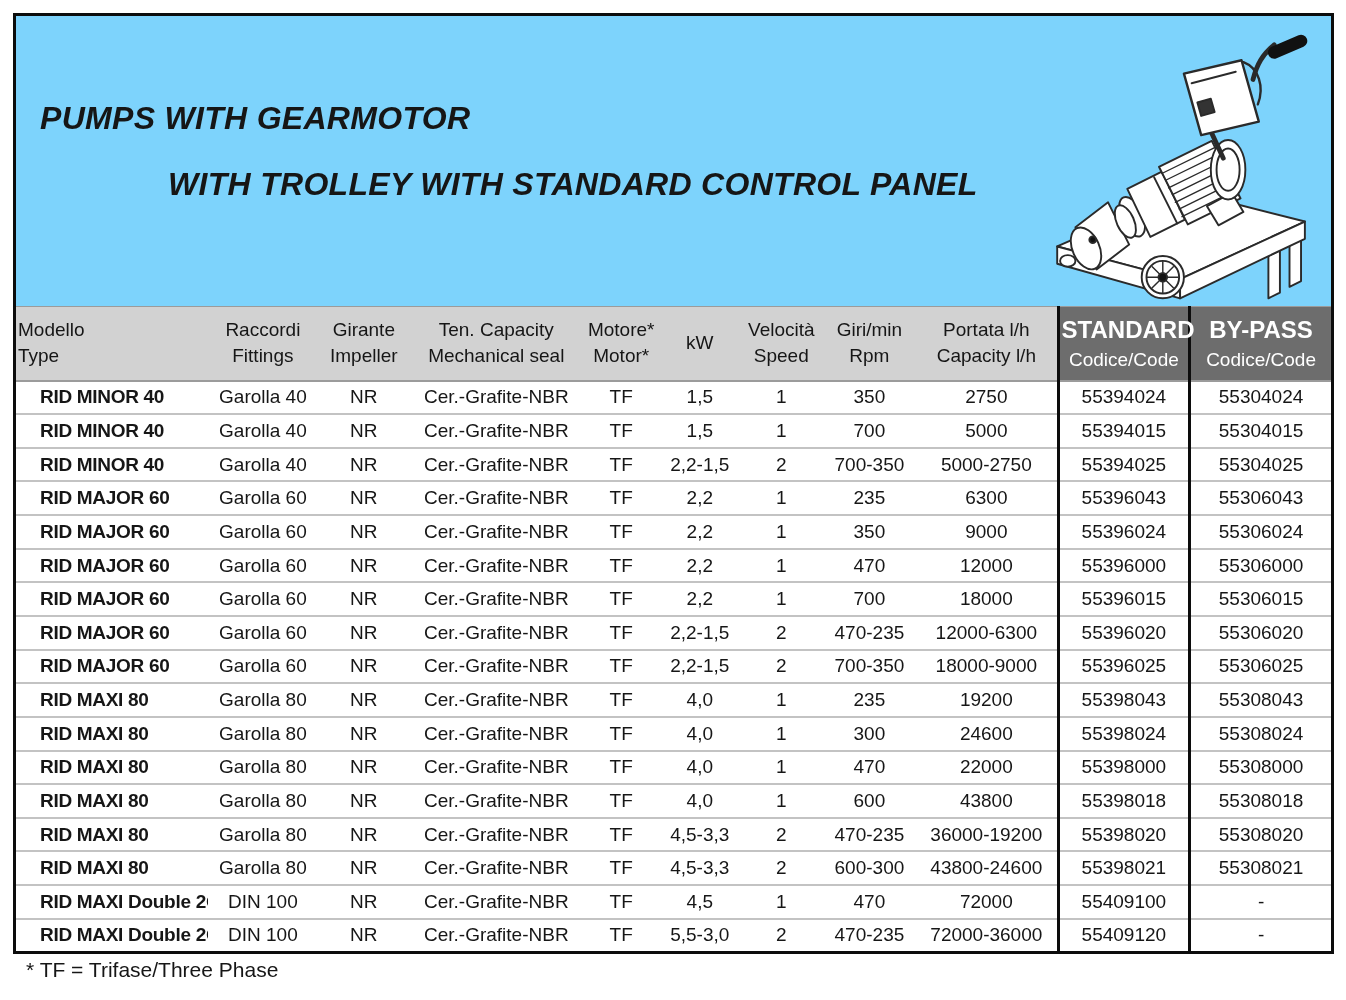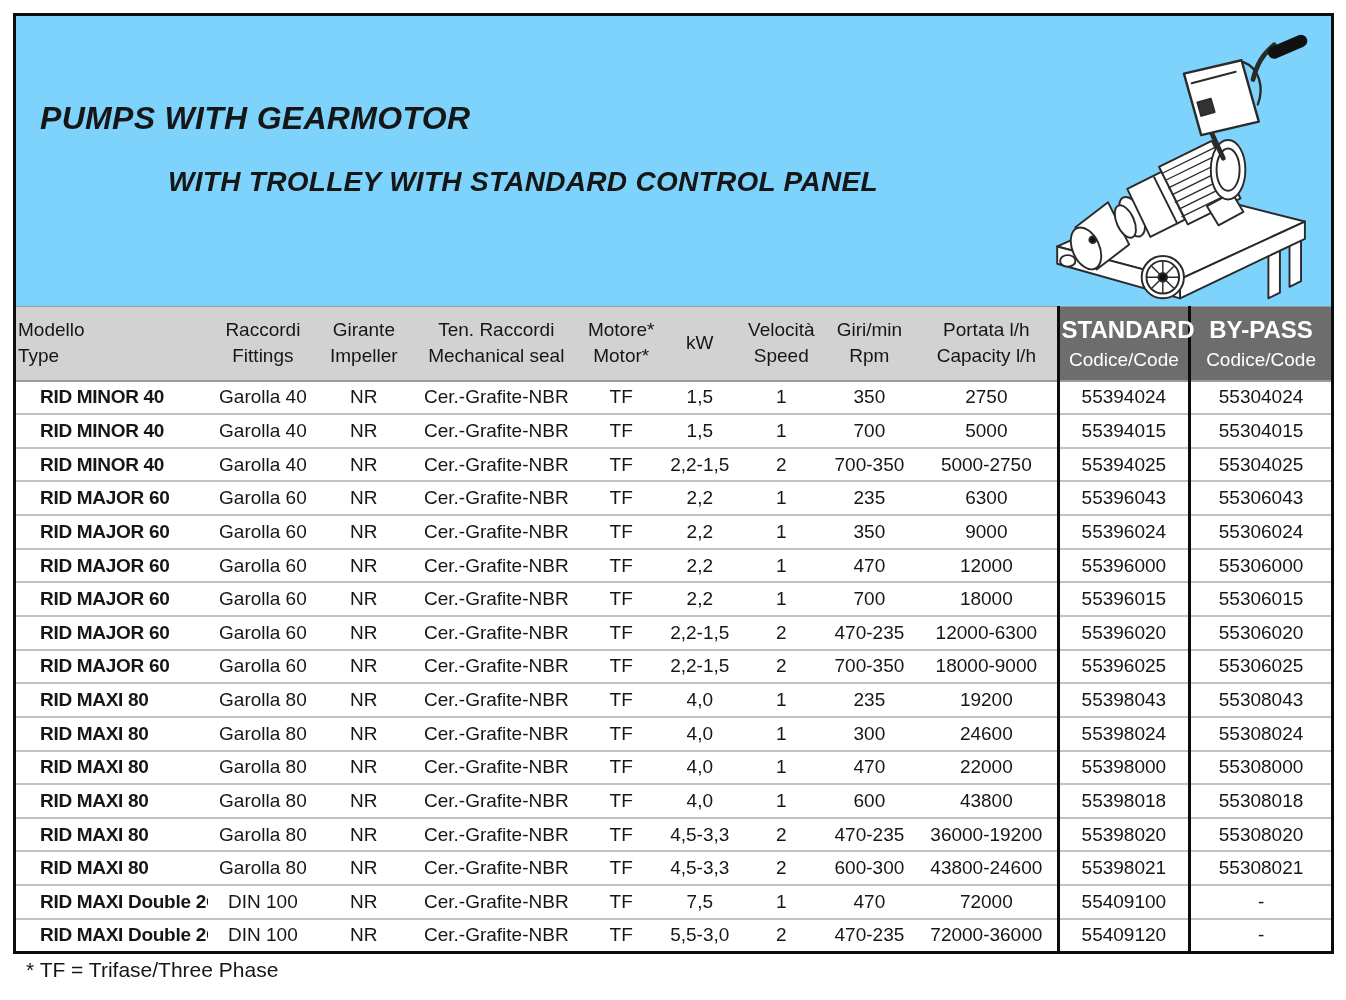--- a/index.html
+++ b/index.html
@@ -24,21 +24,21 @@
     border:3px solid var(--frame);
     background:#7dd3fc;
   }
   .title-line1{
     position:absolute;left:24px;top:84px;
     font-size:32px;font-weight:bold;font-style:italic;
     letter-spacing:0.3px;white-space:nowrap;
   }
   .title-line2{
     position:absolute;left:152px;top:150px;
-    font-size:28px;font-weight:bold;font-style:italic;
+    font-size:32px;font-weight:bold;font-style:italic;
     letter-spacing:0.3px;white-space:nowrap;
   }
   .illustration{
     position:absolute;top:2px;right:2px;width:294px;height:288px;
   }
   table.datatable{
     position:absolute;left:0;right:0;bottom:0;
     width:100%;height:645px;
     border-collapse:collapse;table-layout:fixed;
     font-size:19px;
@@ -169,21 +169,21 @@
         </th>
         <th>
           <div class="hl1">Raccordi</div>
           <div class="hl2">Fittings</div>
         </th>
         <th>
           <div class="hl1">Girante</div>
           <div class="hl2">Impeller</div>
         </th>
         <th>
-          <div class="hl1">Ten. Raccordi</div>
+          <div class="hl1">Ten. Capacity</div>
           <div class="hl2">Mechanical seal</div>
         </th>
         <th>
           <div class="hl1">Motore*</div>
           <div class="hl2">Motor*</div>
         </th>
         <th>
           <div class="hl1">kW</div>
           <div class="hl2"></div>
         </th>
@@ -404,21 +404,21 @@
     <td>43800-24600</td>
     <td class="code">55398021</td>
     <td class="code">55308021</td>
   </tr>
         <tr>
     <td class="model">RID MAXI Double 2Q</td>
     <td>DIN 100</td>
     <td>NR</td>
     <td>Cer.-Grafite-NBR</td>
     <td>TF</td>
-    <td>7,5</td>
+    <td>4,5</td>
     <td>1</td>
     <td>470</td>
     <td>72000</td>
     <td class="code">55409100</td>
     <td class="code">-</td>
   </tr>
         <tr>
     <td class="model">RID MAXI Double 2Q</td>
     <td>DIN 100</td>
     <td>NR</td>

